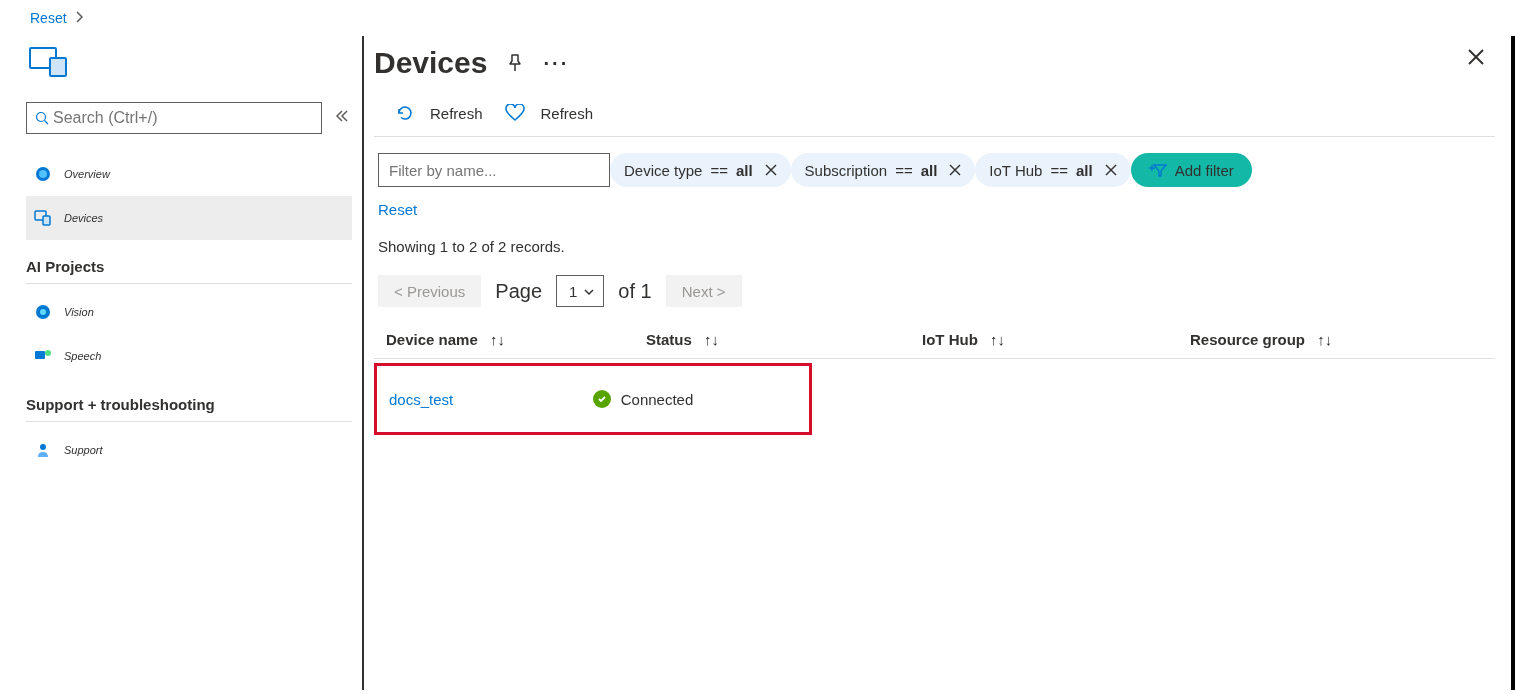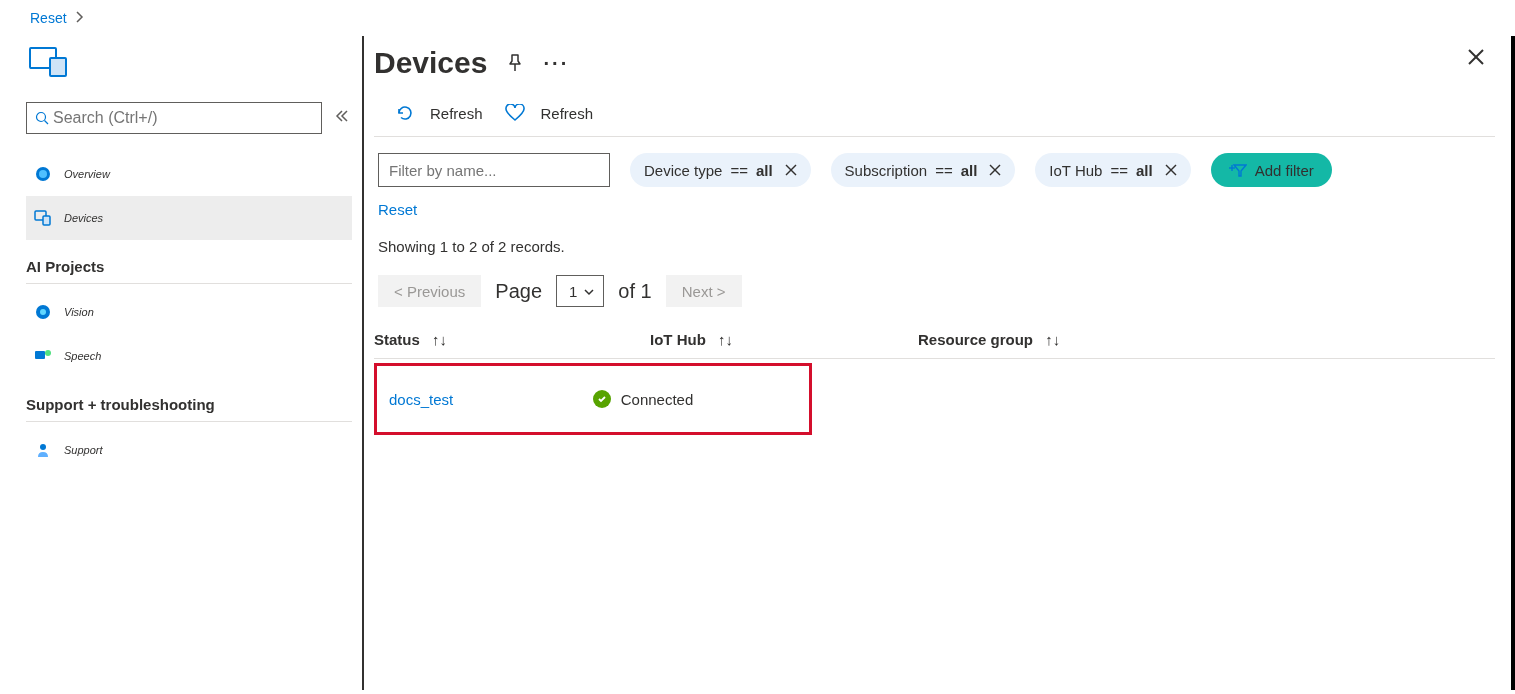--- a/index.html
+++ b/index.html
@@ -35,21 +35,21 @@
   .page-title { font-size: 30px; font-weight: 600; }
   .header-ico { cursor: pointer; color: #323130; display: flex; align-items: center; }
   .header-close { position: absolute; right: 30px; top: 10px; font-size: 22px; cursor: pointer; color: #323130; }
 
   .toolbar { display: flex; align-items: center; gap: 22px; margin-left: 22px; margin-bottom: 14px; }
   .toolbar-btn { display: flex; align-items: center; gap: 16px; cursor: pointer; font-size: 15px; }
   .toolbar-btn svg { flex-shrink: 0; }
 
   .divider-line { border: none; border-top: 1px solid #e1dfdd; margin-bottom: 16px; }
 
-  .filter-row { display: flex; align-items: center; gap: 20px; margin-left: 4px; flex-wrap: wrap; }
+  .filter-row { display: flex; align-items: center; margin-left: 4px; flex-wrap: wrap; }
   .filter-input { height: 34px; width: 232px; border: 1px solid #605e5c; padding: 0 10px; font-size: 15px; font-family: inherit; }
   .filter-pill { display: flex; align-items: center; background: #eaf2fb; border-radius: 17px; height: 34px; padding: 0 14px; gap: 8px; font-size: 15px; cursor: pointer; }
   .filter-pill .bold { font-weight: 700; }
   .filter-pill .x { margin-left: 4px; cursor: pointer; }
   .add-filter-pill { display: flex; align-items: center; background: #14b8a6; border-radius: 17px; height: 34px; padding: 0 18px; gap: 8px; font-size: 15px; cursor: pointer; }
 
   .reset-link { color: #0078d4; font-size: 15px; margin-top: 14px; margin-left: 4px; display: inline-block; cursor: pointer; }
   .record-count { font-size: 15px; color: #323130; margin-top: 20px; margin-left: 4px; }
 
   .pagination { display: flex; align-items: center; gap: 14px; margin-top: 20px; margin-left: 4px; }
@@ -266,20 +266,24 @@
               <path d="M2 4 L6 8 L10 4" stroke="#323130" stroke-width="1.5" fill="none"></path>
             </svg>
         </span>
       </div>
       <div class="page-label">of 1</div>
       <div class="page-btn">Next &gt;</div>
     </div>
 
     <div class="table">
       <div class="table-header">
+        <div class="col-name">
+          <span>Device name</span>
+          <span class="sort-arrows">↑↓</span>
+        </div>
         <div class="col-status">
           <span>Status</span>
           <span class="sort-arrows">↑↓</span>
         </div>
         <div class="col-hub">
           <span>IoT Hub</span>
           <span class="sort-arrows">↑↓</span>
         </div>
         <div class="col-rg">
           <span>Resource group</span>

